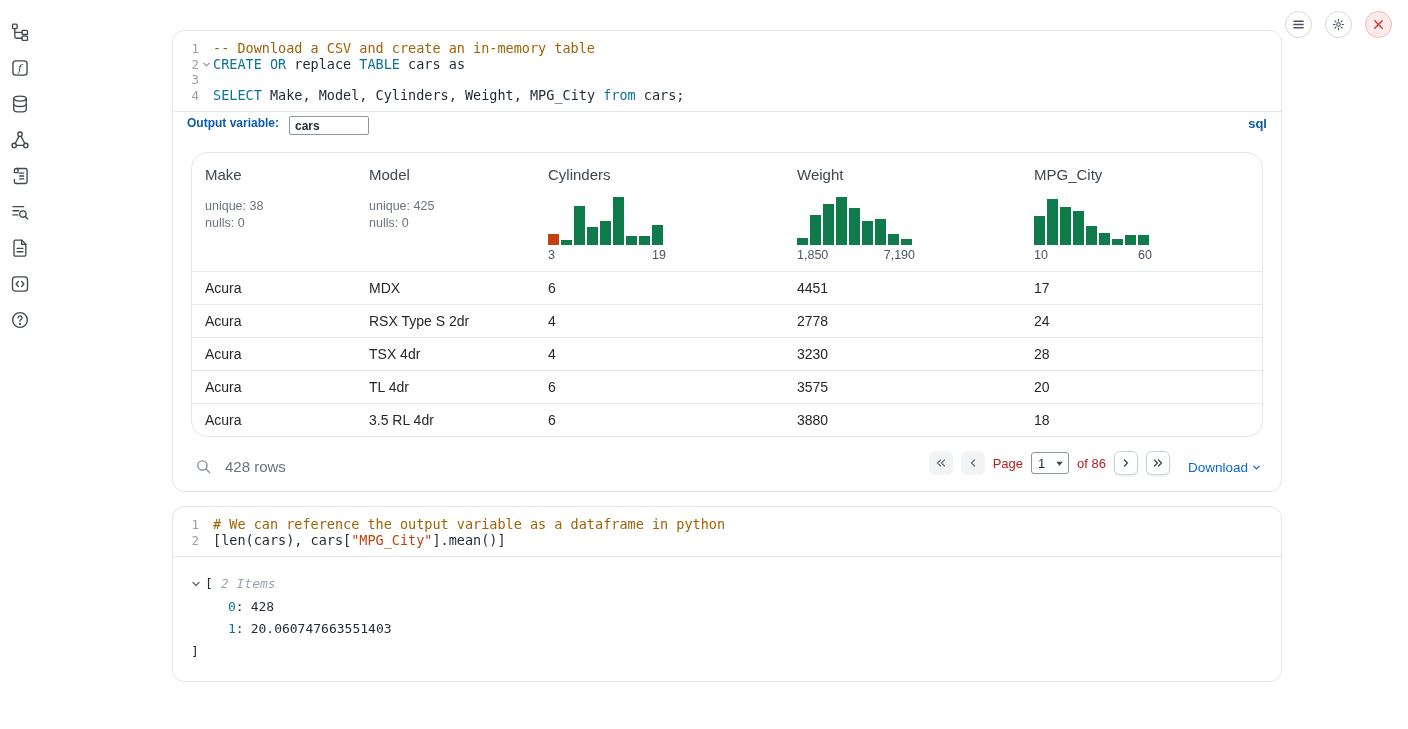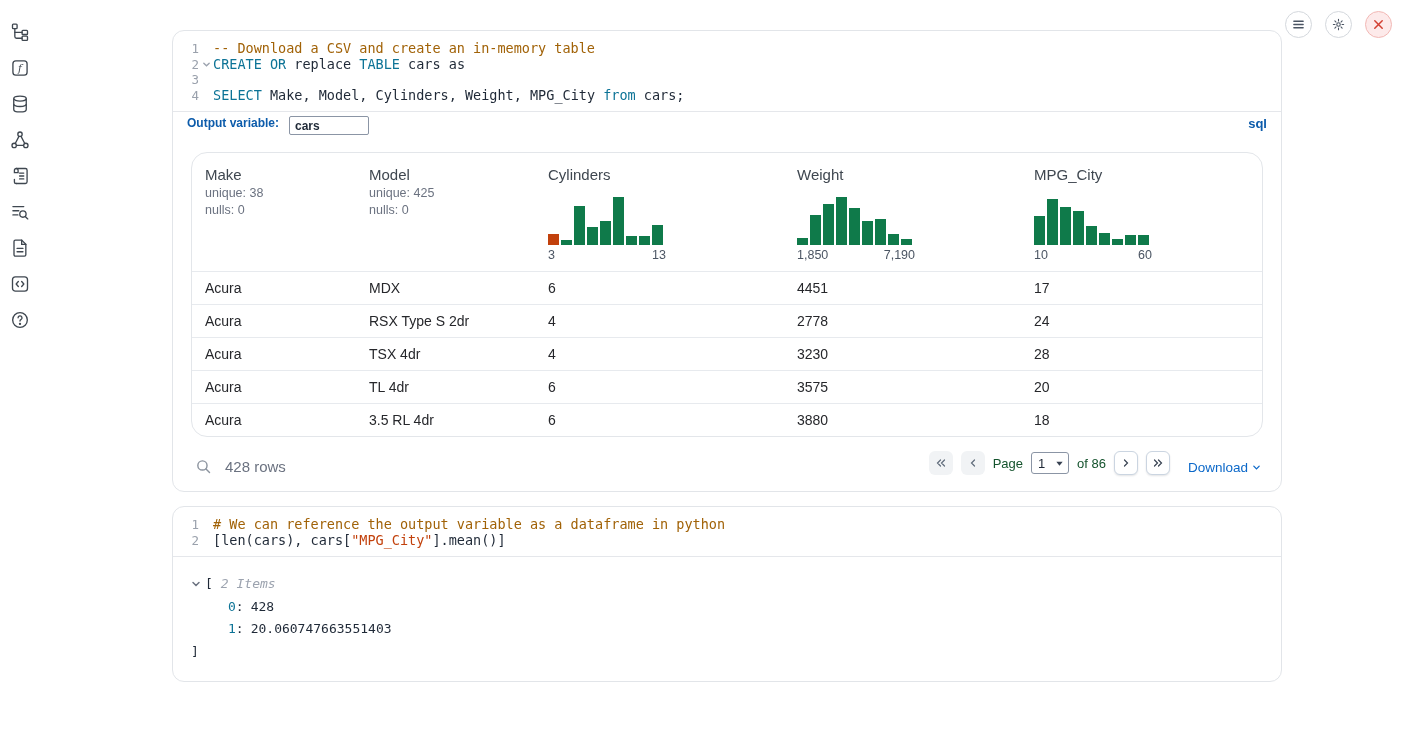--- a/index.html
+++ b/index.html
@@ -41,38 +41,38 @@
   .outvar-input { width:80px; height:19px; border:1px solid #8b95a5; border-radius:2px; padding:0 5px;
     font:700 12px "Liberation Sans",sans-serif; color:#1f2937; }
   .lang-badge { margin-left:auto; color:#0d5cab; font-size:13px; font-weight:700; }
 
   
   .table-panel { margin:14px 18px 8px 18px; border:1px solid #e3e6ea; border-radius:16px; overflow:hidden; }
   .grid5 { display:grid; grid-template-columns:164px 179px 249px 237px 1fr; padding-left:13px; }
   .thead { padding-top:13px; padding-bottom:9px; min-height:118px; }
   .th { display:flex; flex-direction:column; cursor:pointer; }
   .col-name { font-size:15px; color:#3f4750; }
-  .col-stats { margin-top:2px; font-size:12.5px; color:#6b7280; line-height:16.5px; }
+  .col-stats { margin-top:15px; font-size:12.5px; color:#6b7280; line-height:16.5px; }
   .hist-wrap { margin-top:auto; width:118px; }
   .hist { display:flex; align-items:flex-end; gap:2px; height:50px; width:115px; }
   .hist-bar { width:11px; flex:none; }
   .hist-axis { display:flex; justify-content:space-between; font-size:12.5px; color:#4b5563; margin-top:3px; }
   .tr { height:33px; align-items:center; border-top:1px solid #e7eaee; font-size:14px; color:#26272b; }
 
   
   .table-footer { display:flex; align-items:flex-end; padding:6px 20px 16px 22px; }
   .search-btn { color:#8b939e; display:flex; cursor:pointer; }
   .search-btn svg { width:17px; height:17px; }
   .row-count { margin-left:13px; font-size:15px; color:#6b7280; }
   .paging { margin-left:auto; display:flex; align-items:center; gap:8px; }
   .pg-btn { width:24px; height:24px; border-radius:6px; display:flex; align-items:center; justify-content:center;
     font:600 14px "DejaVu Sans",sans-serif; cursor:pointer; }
   .pg-btn.disabled { background:#f1f3f5; border:1px solid transparent; color:#5f6b7a; }
   .pg-btn.enabled  { background:#fff; border:1px solid #cbd5e1; box-shadow:0 1px 2px rgba(16,24,40,.12); color:#374151; }
-  .page-label, .of-label { font-size:13px; color:#14532d; }
+  .page-label, .of-label { font-size:13px; color:#b91c1c; }
   .page-select { width:38px; height:22px; border:1px solid #8b95a5; border-radius:3px; display:flex; align-items:center;
     padding:0 4px 0 6px; font-size:13px; color:#1f2937; cursor:pointer; gap:4px; }
   .page-select .caret { margin-left:auto; color:#374151; display:flex; }
   .caret svg { width:9px; height:9px; }
   .download-link { margin-left:18px; display:flex; align-items:center; gap:4px; color:#0b68c9; font-size:13.5px; cursor:pointer; }
 
   
   .py-output { border-top:1px solid #e5e7eb; padding:16px 0 18px 0; font:13px "DejaVu Sans Mono",monospace; color:#1f2937; }
   .tree-line { display:flex; align-items:center; line-height:22.5px; padding-left:18px; }
   .tree-line.indent { padding-left:55px; }
@@ -232,21 +232,21 @@
                 <div class="hist-bar" style="height: 39px; background: rgb(15, 122, 74);"></div>
                 <div class="hist-bar" style="height: 18px; background: rgb(15, 122, 74);"></div>
                 <div class="hist-bar" style="height: 24px; background: rgb(15, 122, 74);"></div>
                 <div class="hist-bar" style="height: 48px; background: rgb(15, 122, 74);"></div>
                 <div class="hist-bar" style="height: 9px; background: rgb(15, 122, 74);"></div>
                 <div class="hist-bar" style="height: 9px; background: rgb(15, 122, 74);"></div>
                 <div class="hist-bar" style="height: 20px; background: rgb(15, 122, 74);"></div>
               </div>
             <div class="hist-axis">
               <span>3</span>
-              <span>13</span>
+              <span>19</span>
             </div>
           </div>
         </div>
         <div class="th">
           <div class="col-name">Weight</div>
           <div class="hist-wrap">
             <div class="hist">
                 <div class="hist-bar" style="height: 7px; background: rgb(15, 122, 74);"></div>
                 <div class="hist-bar" style="height: 30px; background: rgb(15, 122, 74);"></div>
                 <div class="hist-bar" style="height: 41px; background: rgb(15, 122, 74);"></div>

